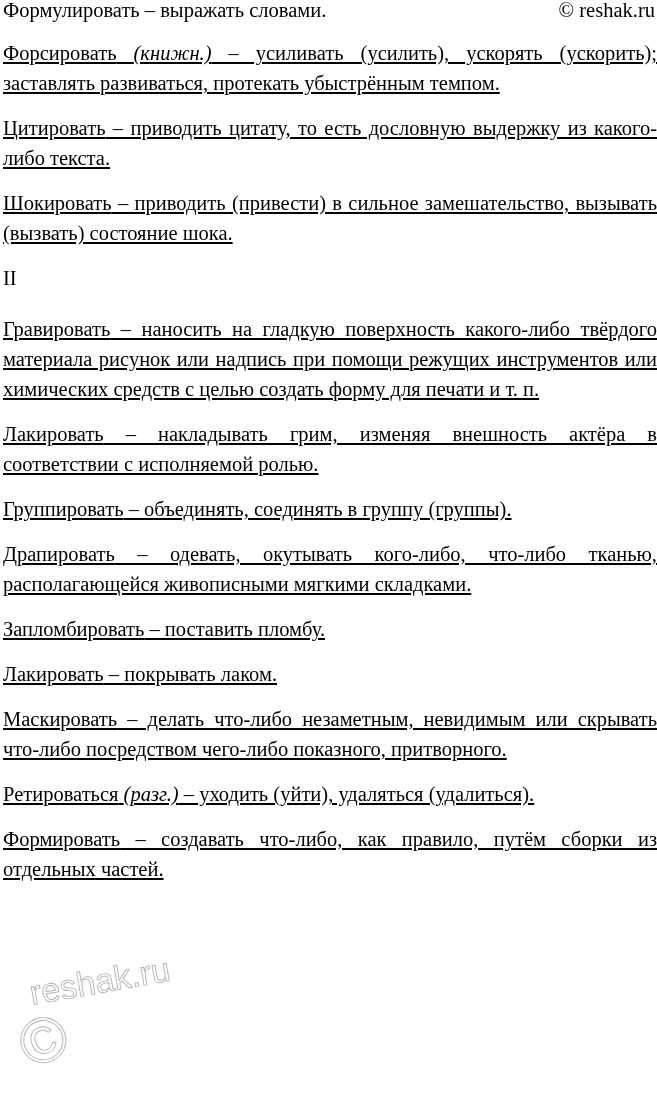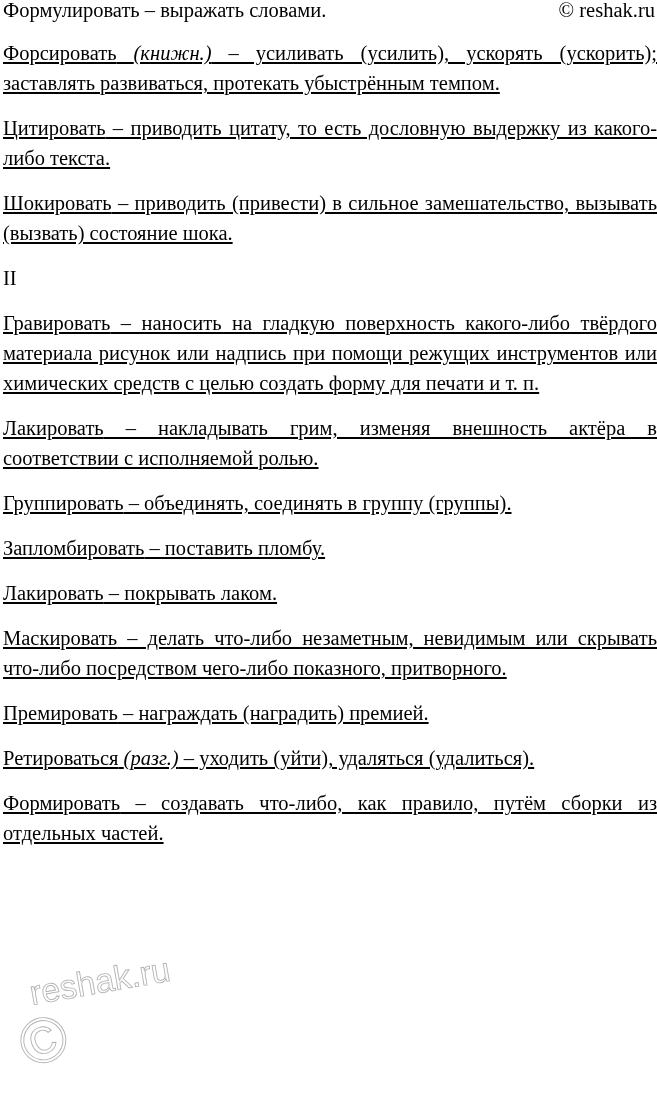--- a/index.html
+++ b/index.html
@@ -33,21 +33,21 @@
     p {
       margin: 0 0 15px 0;
       line-height: 30px;
       text-align: justify;
       text-decoration: underline;
     }
     p.single {
       text-align-last: left;
     }
     .section-mark {
-      margin: 0 0 15px 0;
+      margin: 0 0 21px 0;
       line-height: 30px;
     }
     em {
       font-style: italic;
     }
     .watermark {
       position: absolute;
       left: 0;
       top: 0;
       width: 657px;
@@ -73,29 +73,29 @@
 
 
   <div class="section-mark">II</div>
 
   <p><span>Гравировать</span><span> – наносить на гладкую поверхность какого-либо твёрдого материала рисунок или надпись при помощи режущих инструментов или химических средств с целью создать форму для печати и т. п.</span></p>
 
   <p><span>Лакировать</span><span> – накладывать грим, изменяя внешность актёра в соответствии с исполняемой ролью.</span></p>
 
   <p class="single"><span>Группировать</span><span> – объединять, соединять в группу (группы).</span></p>
 
+  <p><span>Драпировать</span><span> – одевать, окутывать кого-либо, что-либо тканью, располагающейся живописными мягкими складками.</span></p>
 
   <p class="single"><span>Запломбировать</span><span> – поставить пломбу.</span></p>
 
   <p class="single"><span>Лакировать</span><span> – покрывать лаком.</span></p>
 
 
   <p><span>Маскировать</span><span> – делать что-либо незаметным, невидимым или скрывать что-либо посредством чего-либо показного, притворного.</span></p>
 
-  <p class="single"><span>Премировать</span><span> – награждать (наградить) премией.</span></p>
 
   <p class="single"><span>Ретироваться</span> <em>(разг.)</em><span> – уходить (уйти), удаляться (удалиться).</span></p>
 
   <p><span>Формировать</span><span> – создавать что-либо, как правило, путём сборки из отдельных частей.</span></p>
 
 </div>
 
 <svg class="watermark" viewBox="0 0 657 1101" xmlns="http://www.w3.org/2000/svg">
   <g fill="none" stroke="#b4b4b4" stroke-width="0.9" font-family="Liberation Sans, DejaVu Sans, sans-serif">
     <text x="20" y="1060" font-size="64" transform="rotate(-20 50 1040)">©</text>

